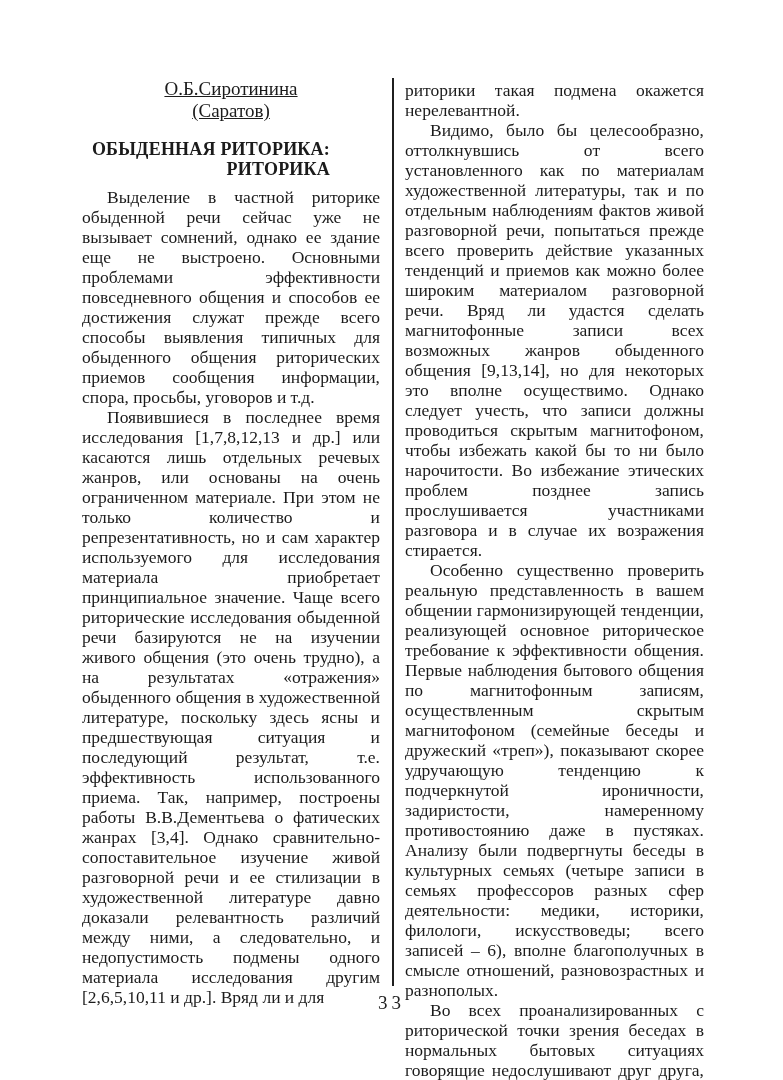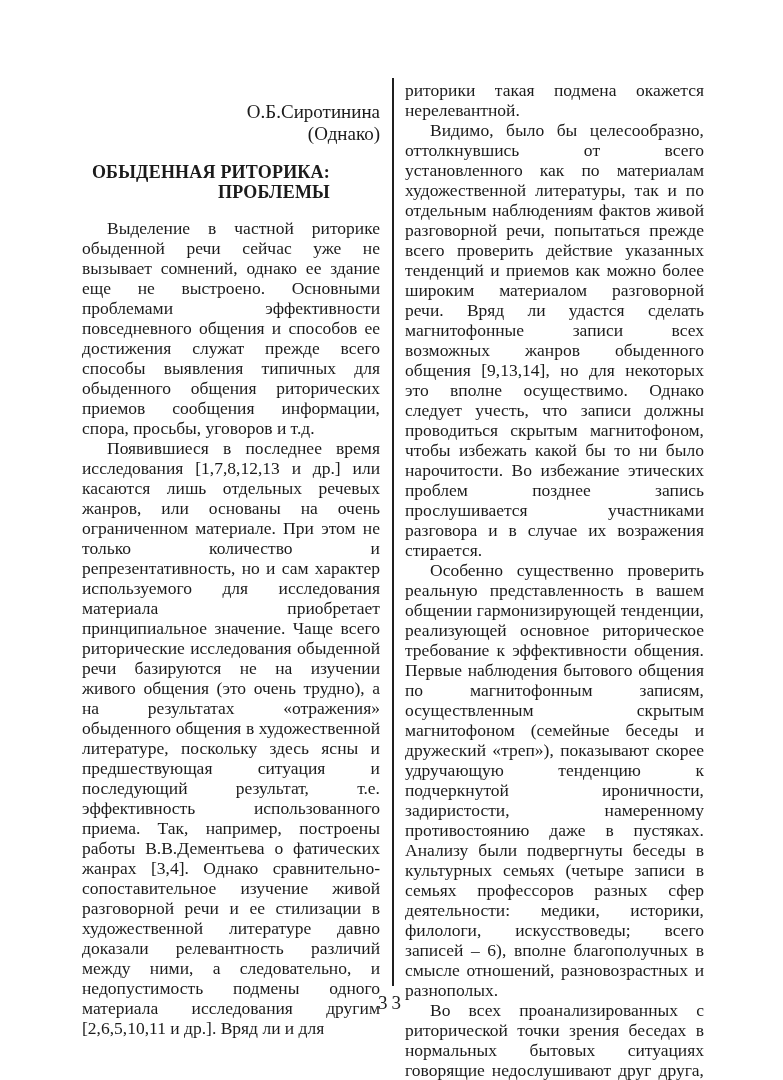--- a/index.html
+++ b/index.html
@@ -30,36 +30,37 @@
     top: 0;
     width: 298px;
   }
   .col-right {
     position: absolute;
     left: 405px;
     top: 80px;
     width: 299px;
   }
   .author-block {
-    margin-top: 101px;
-    text-align: right;
+    margin-top: 78px;
+    text-align: center;
     font-size: 19px;
     line-height: 22px;
+    text-decoration: underline;
   }
   .title-block {
     margin-top: 18px;
     padding-right: 50px;
     text-align: right;
     font-weight: bold;
     font-size: 18px;
     line-height: 19.5px;
     letter-spacing: 0.2px;
   }
   .body-text {
-    margin-top: 16px;
+    margin-top: 8px;
     font-size: 17.5px;
     line-height: 20px;
     text-align: justify;
     text-justify: inter-word;
   }
   .col-right .body-text {
     margin-top: 0;
   }
   .body-text p {
     margin: 0;
@@ -87,26 +88,26 @@
 </head>
 <body>
 
 <div class="page">
 
   <div class="column-divider"></div>
 
   <div class="col-left">
     <div class="author-block">
       <div>О.Б.Сиротинина</div>
-      <div>(Однако)</div>
+      <div>(Саратов)</div>
     </div>
 
     <div class="title-block">
       <div>ОБЫДЕННАЯ РИТОРИКА:</div>
-      <div>ПРОБЛЕМЫ</div>
+      <div>РИТОРИКА</div>
     </div>
 
     <div class="body-text">
       <p class="indent" lang="ru">Выделение в частной риторике обыденной речи сейчас уже не вызывает сомнений, однако ее здание еще не выстроено. Основными проблемами эффективности повседневного общения и способов ее достижения служат прежде всего способы выявления типичных для обыденного общения риторических приемов сообщения информации, спора, просьбы, уговоров и т.д.</p>
       <p class="indent" lang="ru">Появившиеся в последнее время исследования [1,7,8,12,13 и др.] или касаются лишь отдельных речевых жанров, или основаны на очень ограниченном материале. При этом не только количество и репрезентативность, но и сам характер используемого для исследования материала приобретает принципиальное значение. Чаще всего риторические исследования обыденной речи базируются не на изучении живого общения (это очень трудно), а на результатах «отражения» обыденного общения в художественной литературе, поскольку здесь ясны и предшествующая ситуация и последующий результат, т.е. эффективность использованного приема. Так, например, построены работы В.В.Дементьева о фатических жанрах [3,4]. Однако сравнительно-сопоставительное изучение живой разговорной речи и ее стилизации в художественной литературе давно доказали релевантность различий между ними, а следовательно, и недопустимость подмены одного материала исследования другим [2,6,5,10,11 и др.]. Вряд ли и для</p>
     </div>
   </div>
 
   <div class="col-right">
     <div class="body-text">

